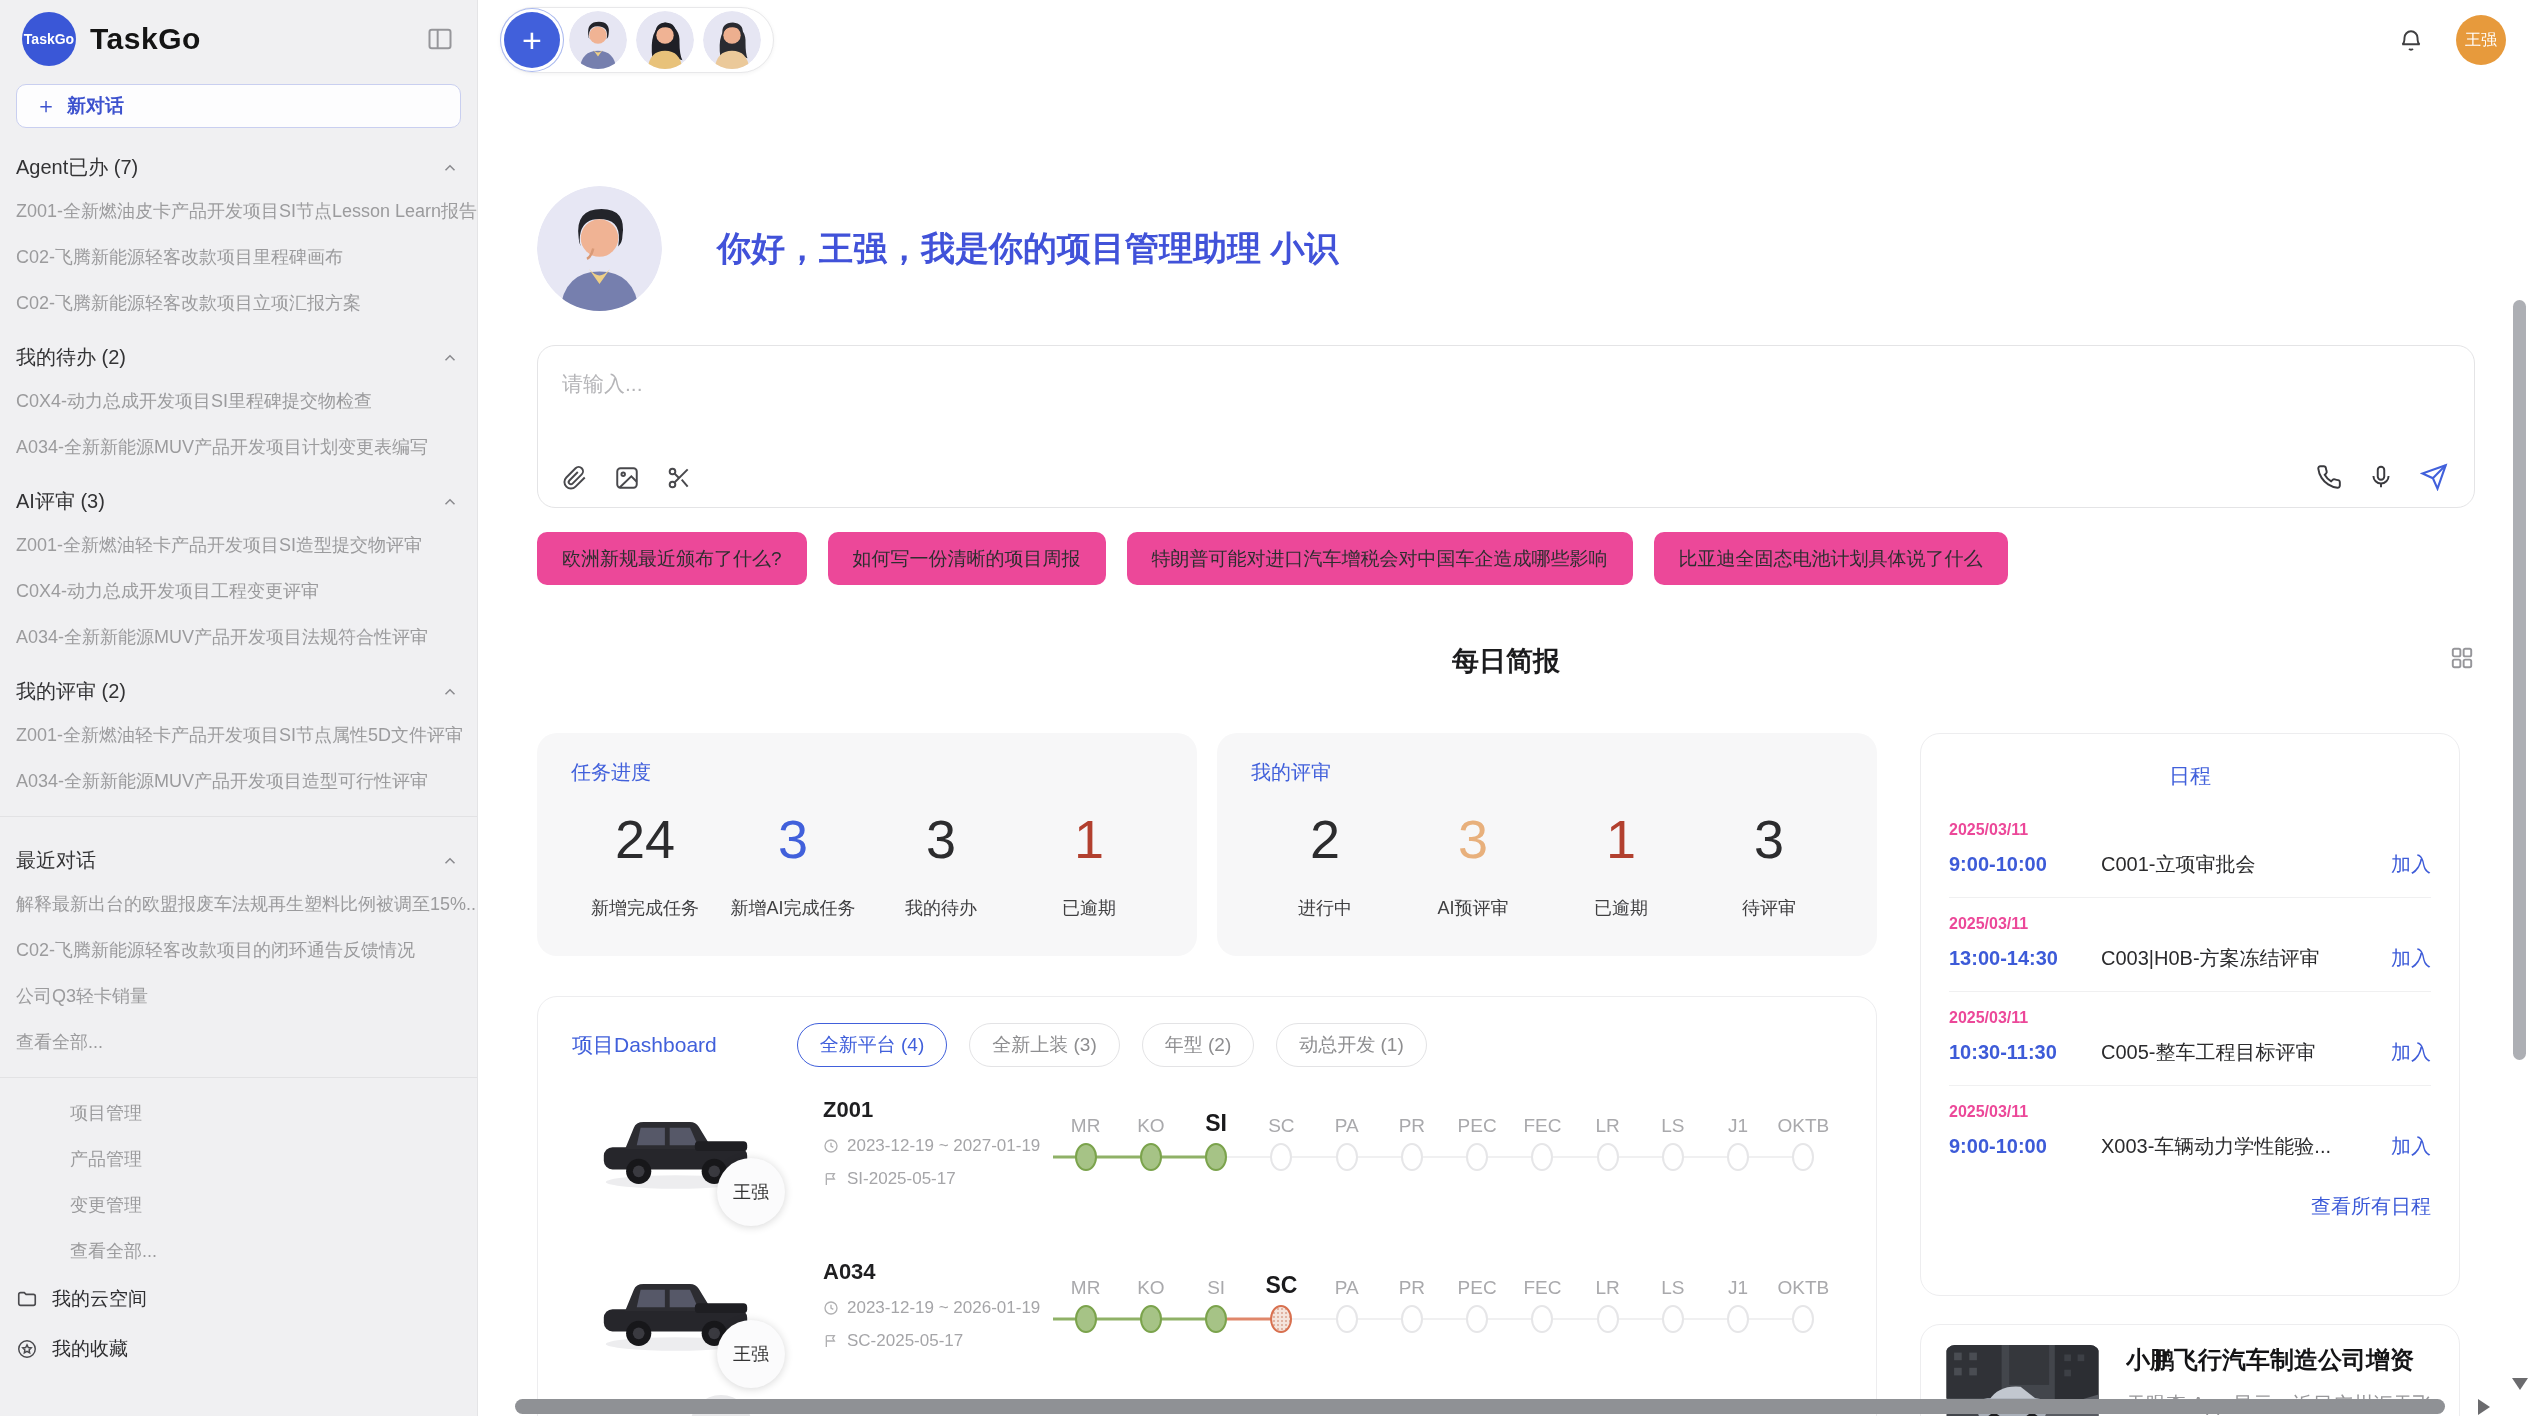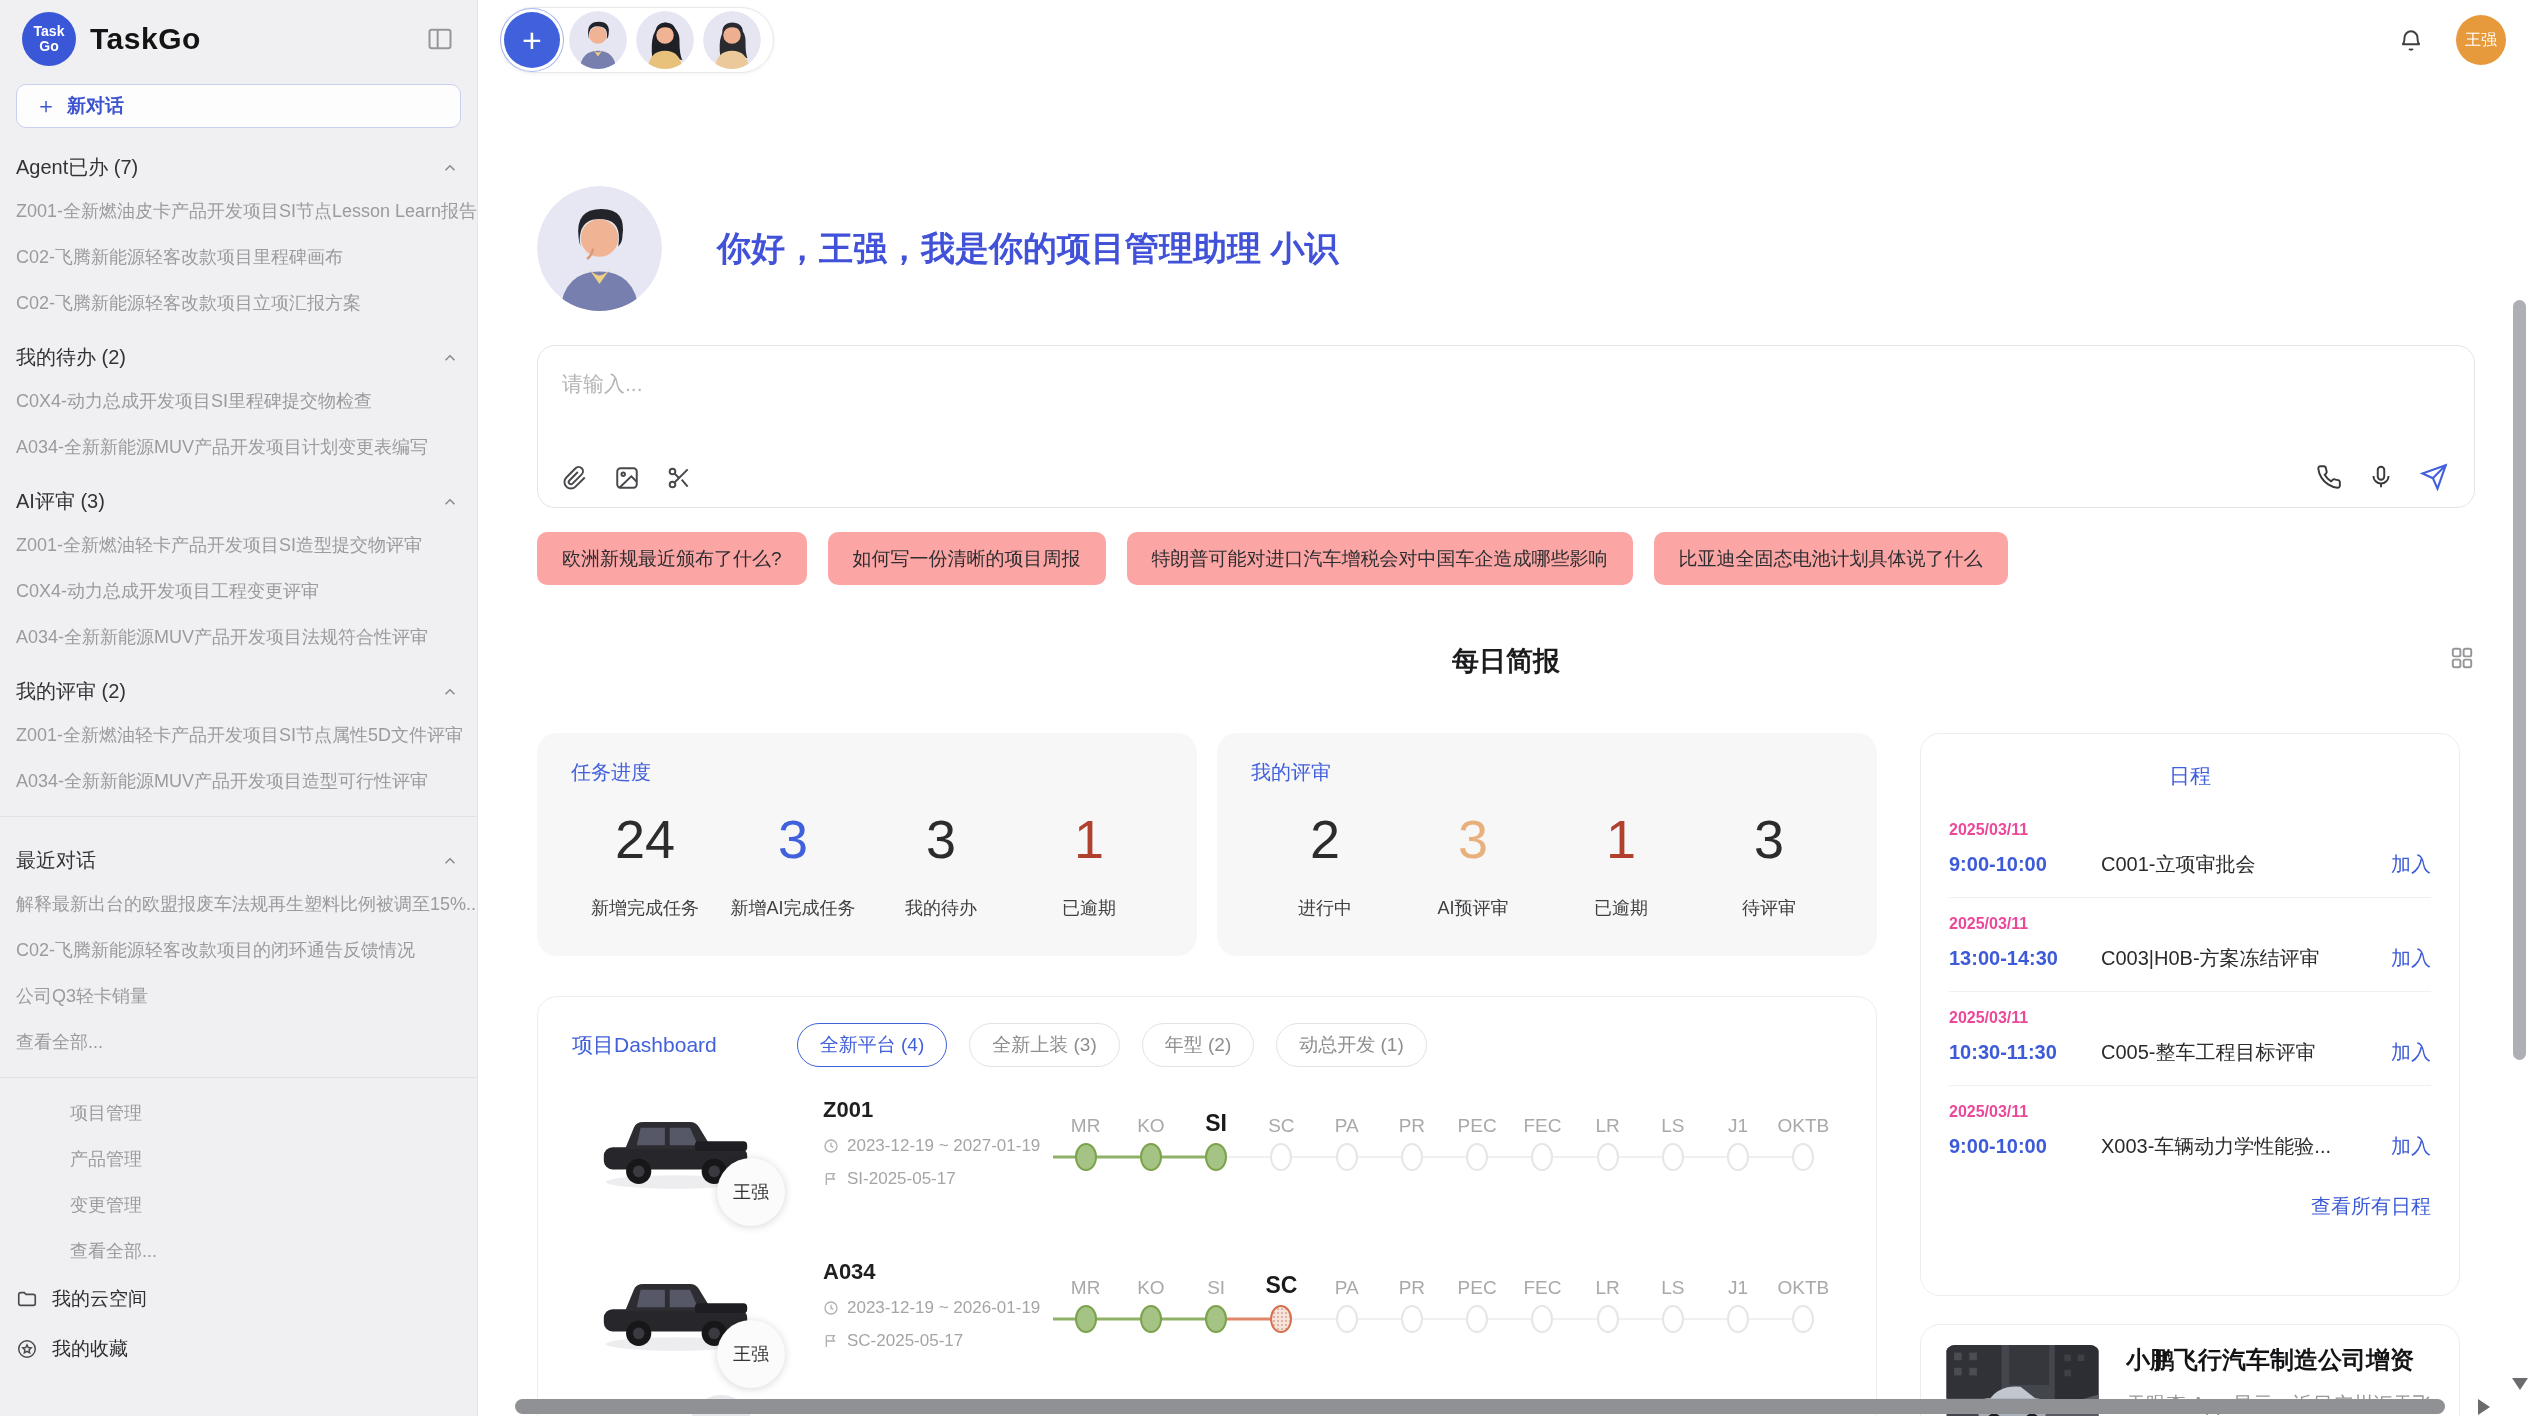--- a/index.html
+++ b/index.html
@@ -6,21 +6,21 @@
   body{
     width:2532px;height:1416px;overflow:hidden;position:relative;
     font-family:"Liberation Sans","DejaVu Sans",sans-serif;
     background:#ffffff;color:#222;
   }
   .app{display:flex;width:2532px;height:1416px;}
 
   
   .sidebar{width:478px;min-width:478px;height:100%;background:#F0F0F2;border-right:1px solid #E4E4E6;box-sizing:border-box;display:flex;flex-direction:column;}
   .sb-header{display:flex;align-items:center;padding:12px 22px 8px 22px;}
-  .logo{width:54px;height:54px;border-radius:50%;background:#3A57D7;color:#fff;display:flex;flex-direction:column;align-items:center;justify-content:center;font-size:14px;font-weight:bold;line-height:15px;}
+  .logo{width:54px;height:54px;border-radius:50%;background:#3A57D7;color:#fff;display:flex;align-items:center;justify-content:center;font-size:14px;font-weight:bold;line-height:15px;}
   .app-title{font-size:30px;font-weight:bold;color:#141414;margin-left:14px;letter-spacing:.5px;}
   .collapse{margin-left:auto;color:#96969A;display:flex;cursor:pointer;}
   .new-chat{display:flex;align-items:center;margin:10px 16px 8px 16px;height:44px;background:#FDFDFE;border:1px solid #C9CFF0;border-radius:10px;color:#3D52CE;font-size:19px;font-weight:bold;padding:0 0 0 18px;cursor:pointer;font-family:inherit;}
   .new-chat .plus{font-size:22px;margin-right:10px;font-weight:normal;}
   .sb-scroll{flex:1;overflow:hidden;padding-bottom:8px;}
   .sb-sec-head{display:flex;align-items:center;padding:18px 18px 7px 16px;font-size:20px;color:#333335;font-weight:500;cursor:pointer;}
   .sb-sec-head .chev{margin-left:auto;color:#8A8A8E;display:flex;}
   .sb-item{padding:11px 16px;font-size:18px;color:#9B9B9D;white-space:nowrap;overflow:hidden;cursor:pointer;}
   .sb-divider{height:1px;background:#E2E2E4;margin:12px 0;}
   .sb-link{display:flex;align-items:center;gap:14px;padding:12px 16px;font-size:19px;color:#2F2F31;cursor:pointer;}
@@ -44,21 +44,21 @@
 
   .composer{position:relative;margin:34px 57px 0 59px;height:163px;border:1.5px solid #E4E4E6;border-radius:18px;box-sizing:border-box;}
   .composer textarea{position:absolute;top:0;left:0;right:0;height:92px;border:none;outline:none;resize:none;background:transparent;padding:24px 24px 0 24px;font-size:21px;font-family:inherit;color:#333;box-sizing:border-box;}
   .composer textarea::placeholder{color:#B5B5B8;}
   .comp-icons-left{position:absolute;left:24px;bottom:16px;display:flex;gap:26px;color:#48484C;}
   .comp-icons-right{position:absolute;right:26px;bottom:16px;display:flex;gap:26px;color:#3A3A3E;align-items:center;}
   .comp-icons-left svg,.comp-icons-right svg{cursor:pointer;}
   .send-icon{color:#4160DB;}
 
   .chips{display:flex;gap:21px;margin:24px 57px 0 59px;}
-  .chip{background:#fca5a5;border-radius:10px;height:53px;line-height:53px;padding:0 25px;font-size:19px;color:#2E2E30;white-space:nowrap;cursor:pointer;}
+  .chip{background:#ec4899;border-radius:10px;height:53px;line-height:53px;padding:0 25px;font-size:19px;color:#2E2E30;white-space:nowrap;cursor:pointer;}
 
   .brief-head{position:relative;margin:58px 57px 0 59px;height:42px;}
   .brief-title{text-align:center;font-size:27px;font-weight:bold;color:#1B1B1D;}
   .brief-grid-icon{position:absolute;right:0;top:2px;color:#96969A;cursor:pointer;}
 
   .columns{display:flex;gap:43px;margin:48px 57px 0 59px;}
   .col-left{width:1340px;min-width:1340px;}
   .col-right{width:540px;min-width:540px;}
 
   .stats-row{display:flex;gap:20px;}

